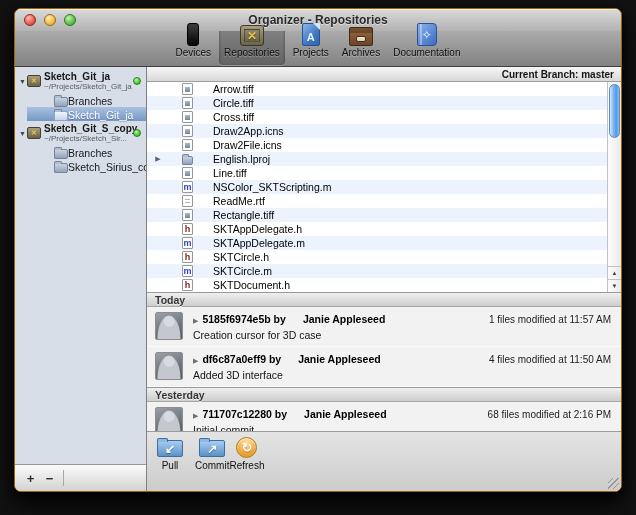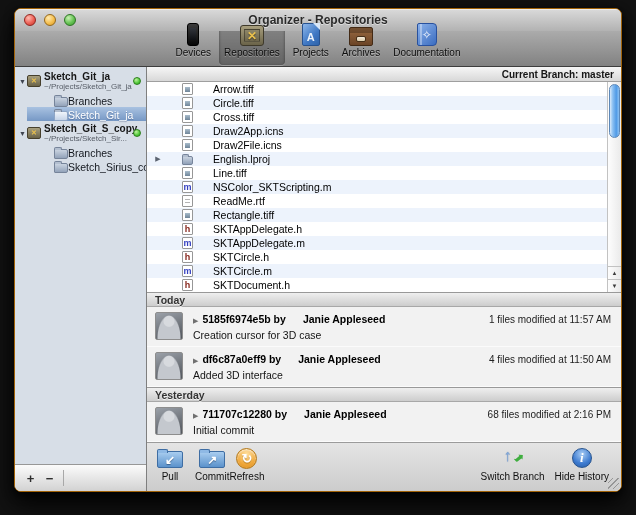--- a/index.html
+++ b/index.html
@@ -108,21 +108,21 @@
                radial-gradient(ellipse at 50% 98%,#c4c8ce 0 11px,transparent 12px),
                linear-gradient(160deg,#9ba1a9,#50545a);}
   .cline1{position:absolute;left:46px;right:10px;top:6px;display:flex;align-items:baseline;}
   .ctri{font-size:7px;color:#707070;margin-right:4px;}
   .chash{font-size:10.5px;font-weight:bold;color:#000;white-space:nowrap;}
   .cauthor{font-size:10.5px;font-weight:bold;color:#000;margin-left:17px;white-space:nowrap;}
   .cinfo{margin-left:auto;font-size:10px;color:#222;white-space:nowrap;}
   .cmsg{position:absolute;left:46px;top:22px;font-size:10.5px;color:#141414;white-space:nowrap;}
 
   
-  .btoolbar{height:49px;flex:none;background:linear-gradient(#e4e4e4,#cccccc);border-top:1px solid #9b9b9b;
+  .btoolbar{height:60px;flex:none;background:linear-gradient(#e4e4e4,#cccccc);border-top:1px solid #9b9b9b;
     display:flex;align-items:flex-start;padding:4px 8px 0 10px;position:relative;}
   .btb-left{display:flex;gap:12px;}
   .btb-center{flex:1;display:flex;}
   .btb-right{display:flex;gap:10px;padding-right:4px;}
   .bbtn{display:flex;flex-direction:column;align-items:center;gap:2px;}
   .blabel{font-size:10px;color:#101010;white-space:nowrap;}
   .bic{height:22px;display:flex;align-items:center;justify-content:center;position:relative;}
   .bicon{position:relative;display:block;}
   .bicon[data-icon="pull"],.bicon[data-icon="commit"]{width:26px;height:17px;background:linear-gradient(#a9cdf0,#5b92cb);border:1px solid #3e6da3;border-radius:2px;margin-top:3px;}
   .bicon[data-icon="pull"]::before,.bicon[data-icon="commit"]::before{content:"";position:absolute;top:-3px;left:-1px;width:9px;height:3px;background:#8fb9e5;border:1px solid #3e6da3;border-bottom:none;border-radius:2px 2px 0 0;}
@@ -406,32 +406,18 @@
           </div>
         </div>
         <div class="btb-center">
           <div class="bbtn">
             <span class="bic">
                 <span class="bicon" data-icon="refresh"></span>
               </span>
             <span class="blabel">Refresh</span>
           </div>
         </div>
-        <div class="btb-right">
-          <div class="bbtn">
-            <span class="bic">
-                <span class="bicon" data-icon="switch-branch"></span>
-              </span>
-            <span class="blabel">Switch Branch</span>
-          </div>
-          <div class="bbtn">
-            <span class="bic">
-                <span class="bicon" data-icon="info"></span>
-              </span>
-            <span class="blabel">Hide History</span>
-          </div>
-        </div>
         <div class="grip"></div>
       </div>
 
     </div>
   </div>
 </div>
 
 </body></html>

